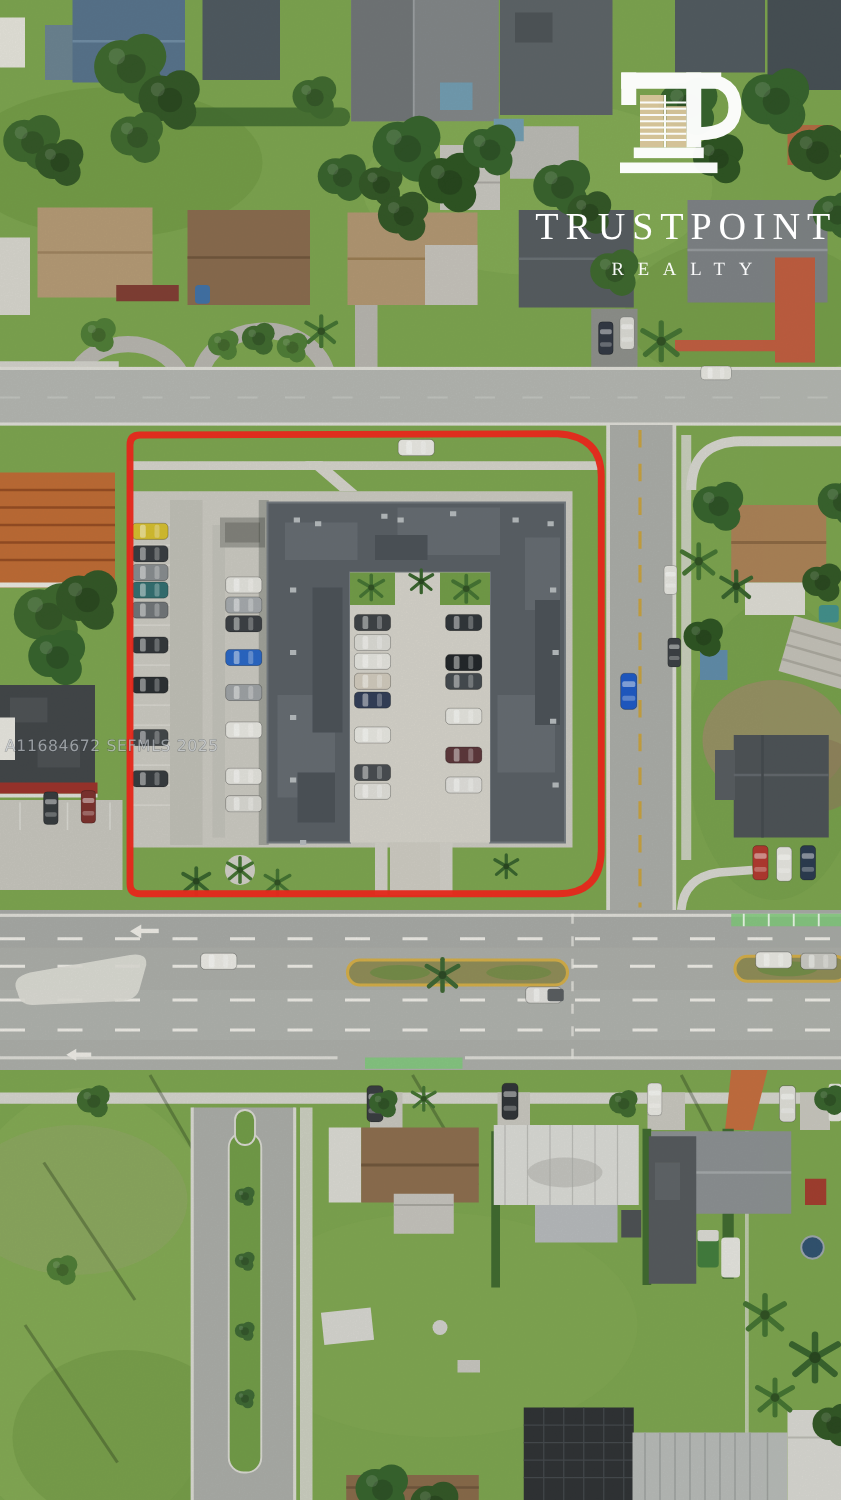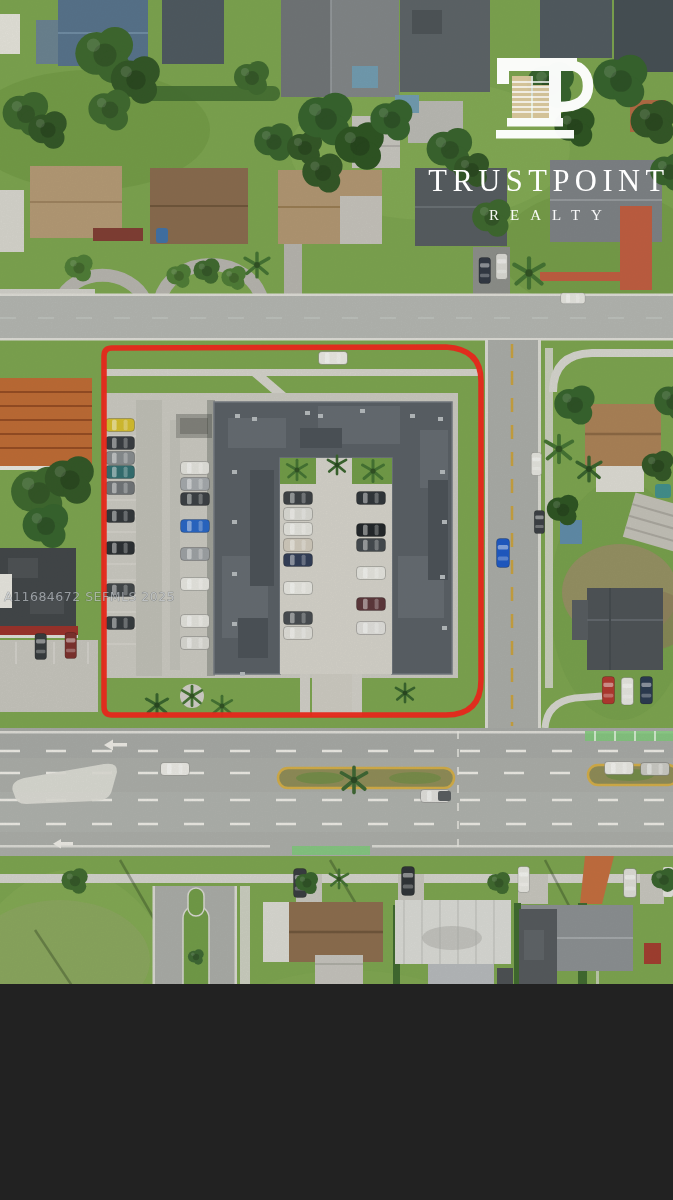--- a/index.html
+++ b/index.html
@@ -1,16 +1,16 @@
 <!DOCTYPE html>
 <html><head>
 <meta charset="utf-8">
 <style>
   html,body{margin:0;padding:0;background:#222;}
-  #stage{position:relative;width:673px;height:984px;overflow:hidden;
+  #stage{position:relative;width:673px;height:1200px;overflow:hidden;
          font-family:"Liberation Sans",sans-serif;}
   #stage svg{display:block;}
   .logo-text{fill:#ffffff;}
 </style>
 </head>
 <body>
 
 <div id="stage">
 <svg width="673" height="1200" viewBox="0 0 673 1200" xmlns="http://www.w3.org/2000/svg">
   <defs>

